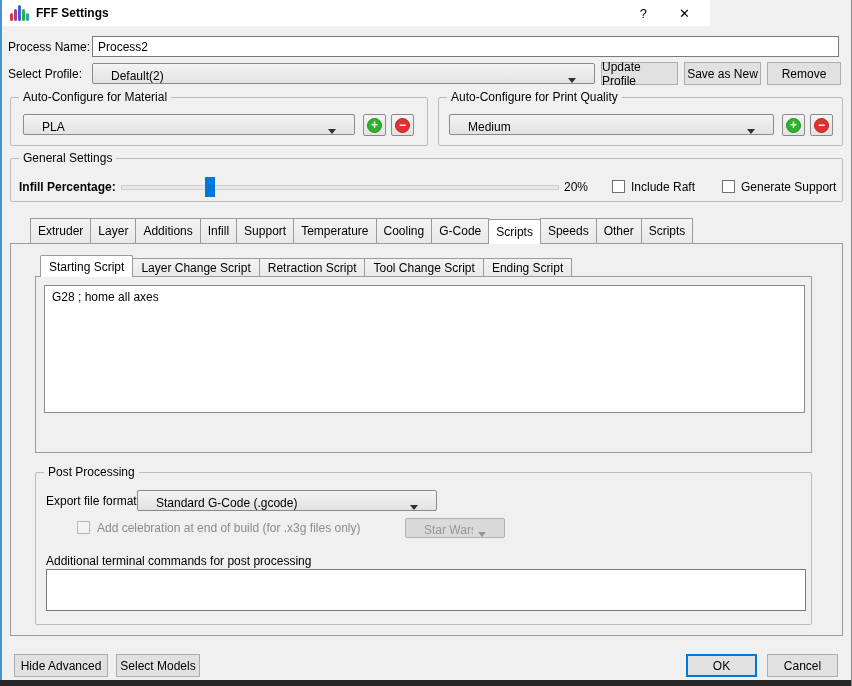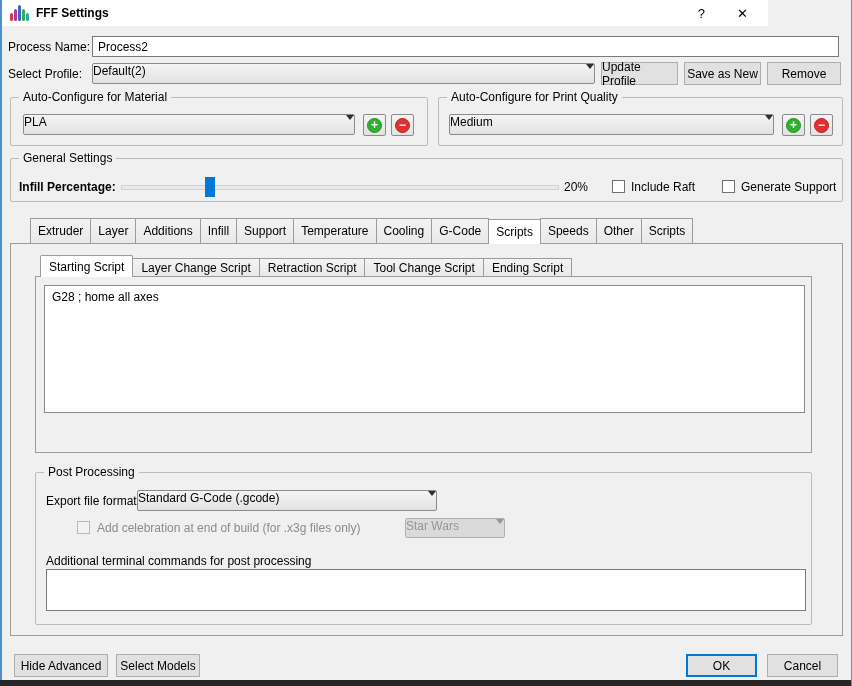--- a/index.html
+++ b/index.html
@@ -5,43 +5,43 @@
   * { margin:0; padding:0; box-sizing:border-box; }
   html,body { width:852px; height:686px; font-family:"Liberation Sans", sans-serif; }
   #window {
     position:relative; width:852px; height:686px;
     background:#f0f0f0; overflow:hidden;
     border-right:1px solid #8a8a8a;
     font-size:12px; color:#000;
   }
   
   .titlebar {
-    position:absolute; left:0; top:0; width:768px; height:26px;
+    position:absolute; left:0; top:0; width:710px; height:26px;
     background:#ffffff; display:flex; align-items:center; padding:0 10px;
   }
   .app-icon { display:flex; align-items:flex-end; gap:1px; height:16px; margin-right:7px; }
   .app-icon i { display:block; width:3px; border-radius:2px; }
   .app-icon i:nth-child(1){ height:8px;  background:#d63c3c; }
   .app-icon i:nth-child(2){ height:12px; background:#b0389e; }
   .app-icon i:nth-child(3){ height:16px; background:#3a62d0; }
   .app-icon i:nth-child(4){ height:12px; background:#2fae4e; }
   .app-icon i:nth-child(5){ height:8px;  background:#21b0a0; }
   .win-title { font-weight:bold; font-size:12px; }
   .help-btn { margin-left:auto; margin-right:32px; font-size:13px; cursor:default; }
   .close-btn { margin-right:10px; font-size:13px; cursor:default; }
   
   .lbl { position:absolute; white-space:nowrap; }
   .textinput {
     position:absolute; background:#fff; border:1px solid #7a7a7a;
     font:12px "Liberation Sans", sans-serif; padding:1px 5px;
   }
   .combo {
-    position:absolute; display:flex; align-items:flex-start;
+    position:absolute; display:flex; align-items:flex-end;
     background:linear-gradient(#f4f4f4,#e2e2e2);
-    border:1px solid #8b8b8b; border-radius:2px; padding:0 0;
+    border:1px solid #8b8b8b; border-radius:2px; padding:0 18px;
     height:21px; cursor:default;
   }
   .combo .ctext { flex:1; overflow:hidden; white-space:nowrap; }
   .combo .arrow {
     width:0; height:0; margin-left:5px;
     border-left:4px solid transparent; border-right:4px solid transparent;
     border-top:5px solid #303030;
   }
   .combo.disabled { background:#dadada; border-color:#b0b0b0; color:#969696; }
   .combo.disabled .arrow { border-top-color:#969696; }

